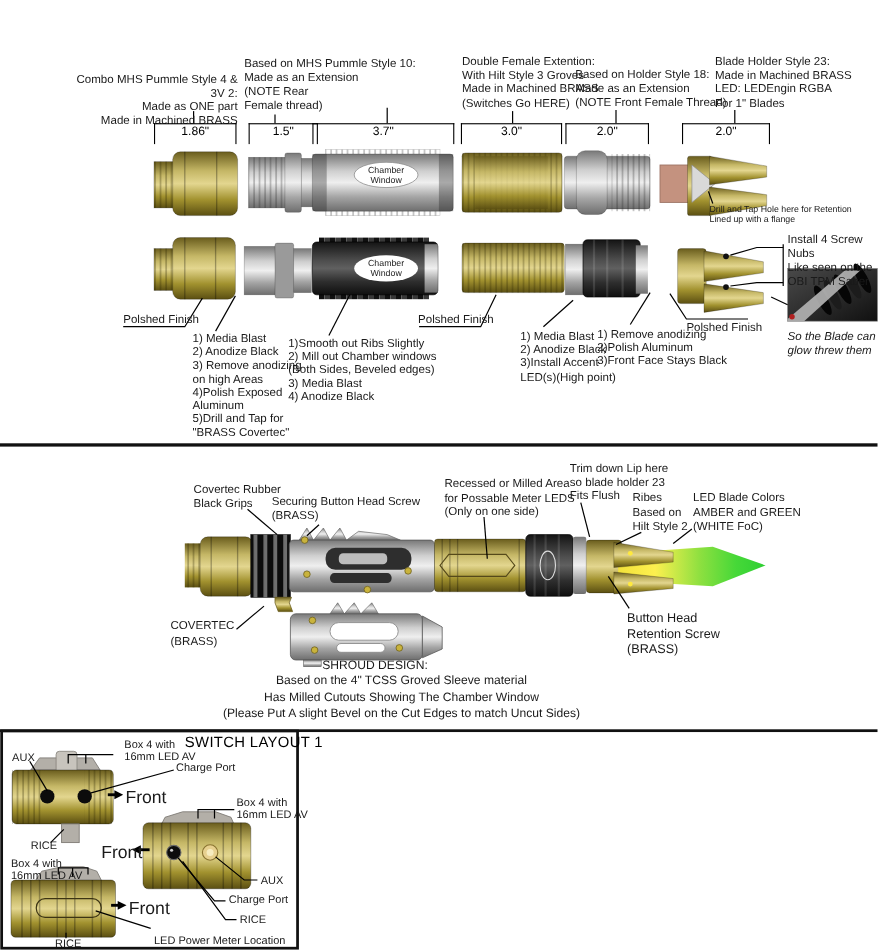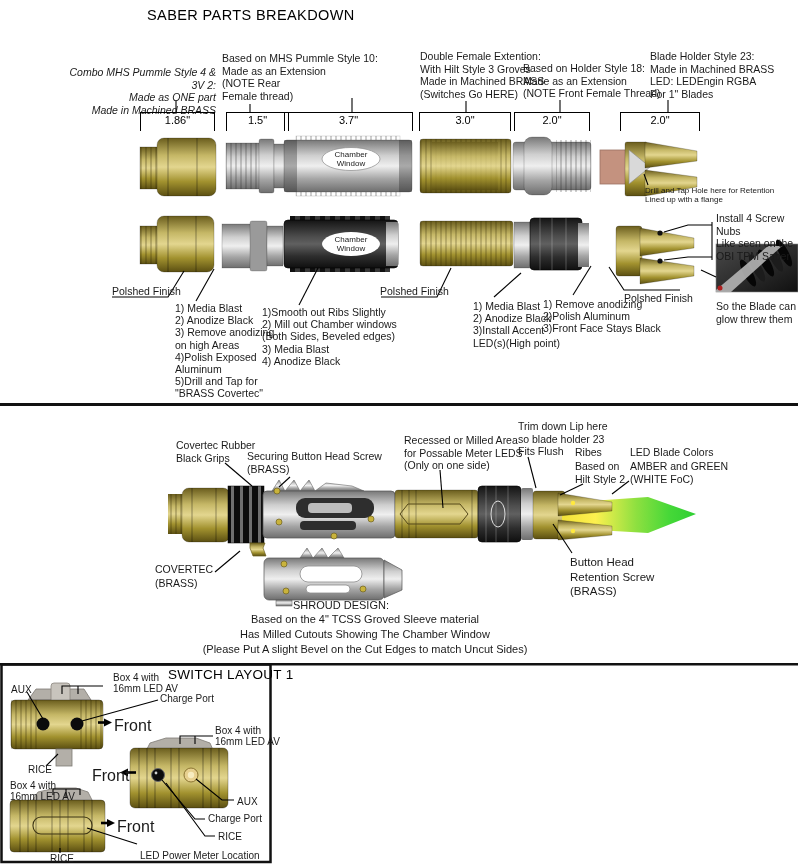--- a/index.html
+++ b/index.html
@@ -279,23 +279,22 @@
         <rect x="101" y="821.7" width="7" height="2.6"></rect>
   </g>
 
   <g>
     <rect x="0" y="403" width="798" height="3" fill="#111"></rect>
     <rect x="0" y="663" width="798" height="2.5" fill="#111"></rect>
     <rect x="1.5" y="664.5" width="269" height="197.5" fill="none" stroke="#111" stroke-width="2.5"></rect>
   </g>
 </svg>
 
-<div class="t title1" style="left:147px;top:7px;">SABER PARTS BREAKDOWN</div>
-
-<div class="t tr" style="left:58px;top:66px;width:158px;font-style:italic;">Combo MHS Pummle Style 4 &amp; 3V 2:
+
+<div class="t tr" style="left:58px;top:66px;width:158px;">Combo MHS Pummle Style 4 &amp; 3V 2:
 Made as ONE part
 Made in Machined BRASS</div>
 <div class="t" style="left:222px;top:52px;">Based on MHS Pummle Style 10:
 Made as an Extension
 (NOTE Rear
 Female thread)</div>
 <div class="t" style="left:420px;top:50px;">Double Female Extention:
 With Hilt Style 3 Groves
 Made in Machined BRASS
 (Switches Go HERE)</div>
@@ -340,21 +339,21 @@
 2) Anodize Black
 3)Install Accent
   LED(s)(High point)</div>
 <div class="t steps" style="left:543px;top:298px;">1) Remove anodizing
 2)Polish Aluminum
 3)Front Face Stays Black</div>
 <div class="t" style="left:624px;top:292px;">Polshed Finish</div>
 <div class="t" style="left:716px;top:212px;">Install 4 Screw Nubs
 Like seen on the
 OBI TPM Saber</div>
-<div class="t" style="left:716px;top:300px;">So the Blade can
+<div class="t" style="left:716px;top:300px;font-style:italic;">So the Blade can
 glow threw them</div>
 
 <div class="t" style="left:176px;top:439px;">Covertec Rubber
 Black Grips</div>
 <div class="t" style="left:247px;top:450px;">Securing Button Head Screw
 (BRASS)</div>
 <div class="t" style="left:404px;top:434px;">Recessed or Milled Area
 for Possable Meter LEDS
 (Only on one side)</div>
 <div class="t" style="left:508px;top:420px;margin-left:10px;">Trim down Lip here

